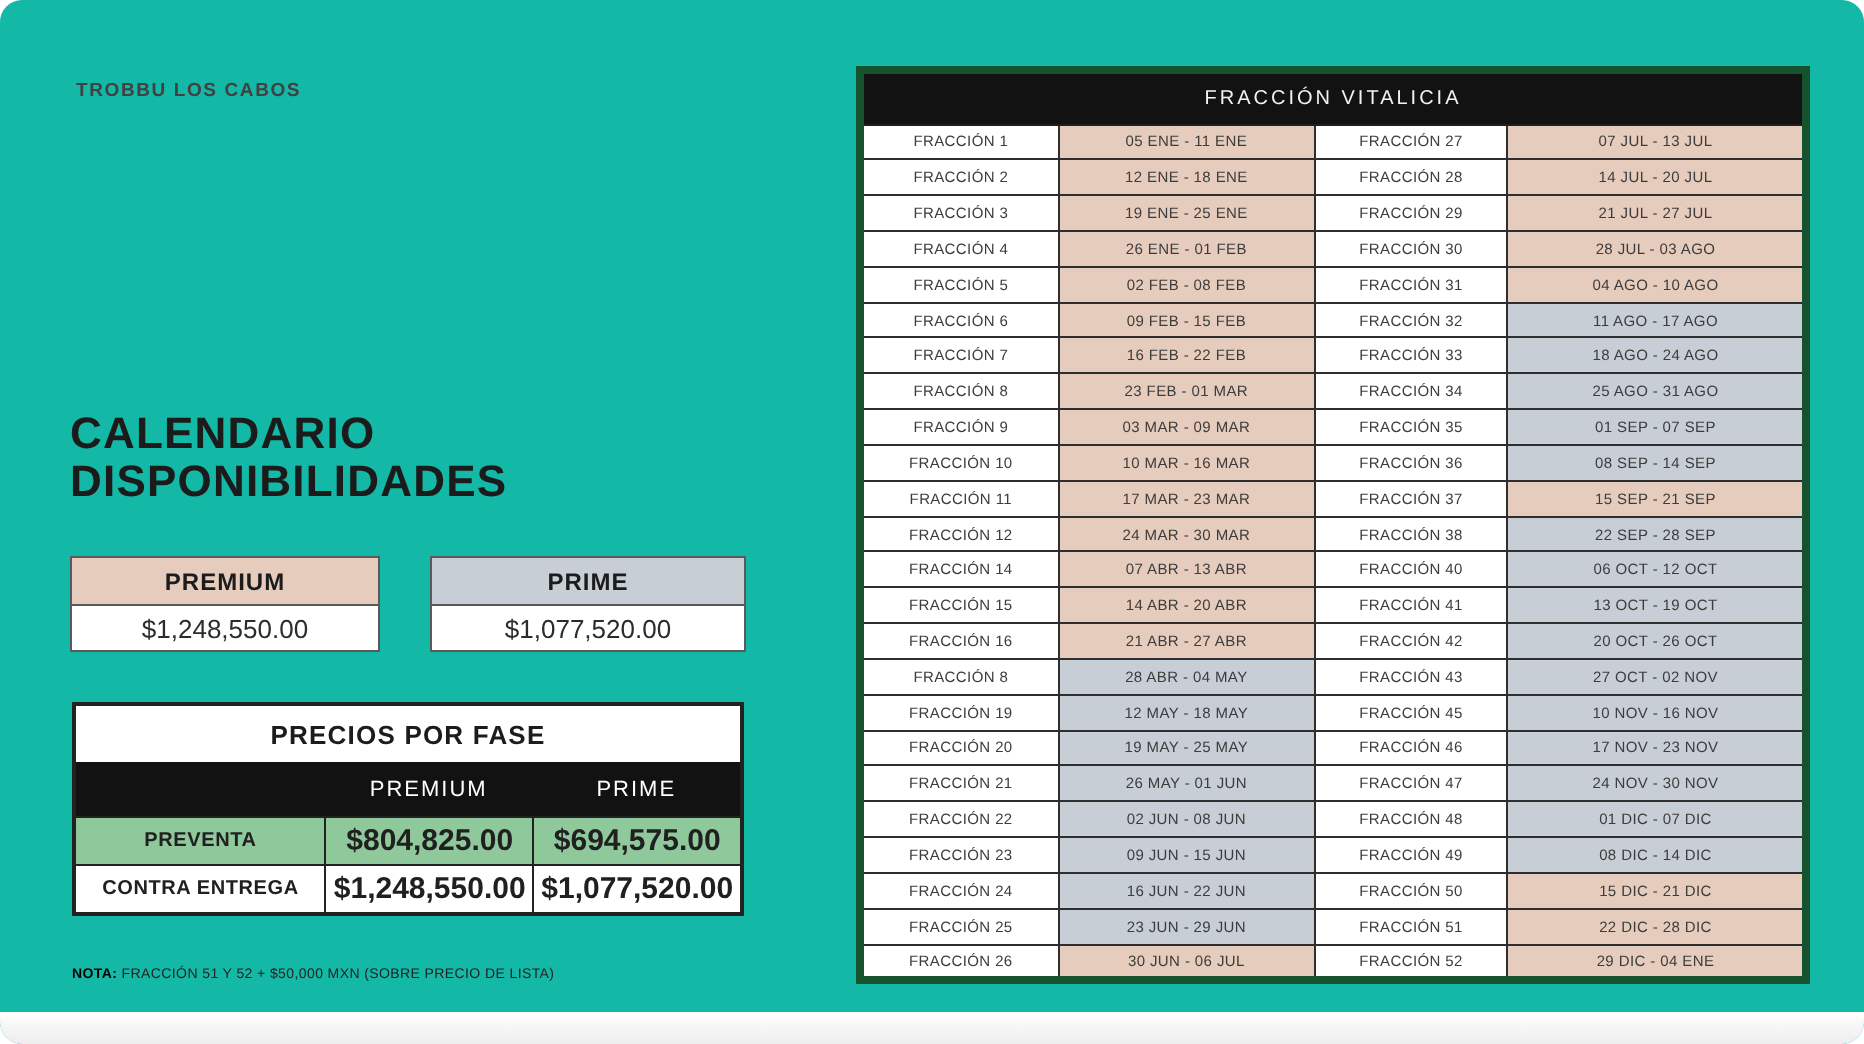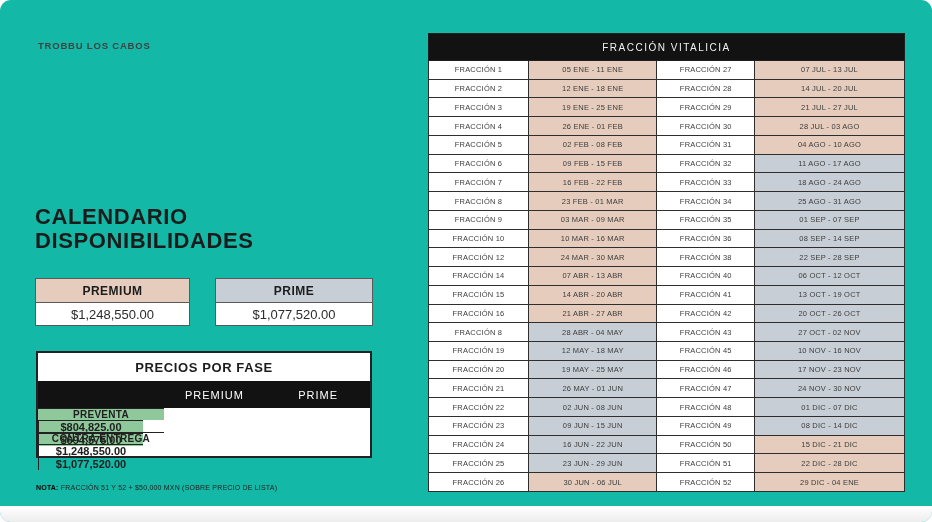--- a/index.html
+++ b/index.html
@@ -44,42 +44,42 @@
     font-size:13px; font-weight:800; letter-spacing:.6px; color:#1c1c1c;
     background:#ffffff;
   }
   .phase-header-row {
     display:flex; height:27px; background:var(--header_black); color:#ffffff;
   }
   .phase-header-row .ph-cell {
     display:flex; align-items:center; justify-content:center;
     font-size:11px; font-weight:500; letter-spacing:1px;
   }
-  .phase-row { display:flex; height:24px;flex-direction:column; }
+  .phase-row { display:flex; height:24px; }
   .phase-row > div {
     display:flex; align-items:center; justify-content:center;
-    border-top:1px solid #222222; font-size:11px; font-weight:600; color:#202020;
+    border-top:1px solid #222222; font-size:15px; font-weight:600; color:#202020;
   }
   .phase-row > div + div { border-left:1px solid #222222; }
   .c1 { width:126px; }
   .c2 { width:105px; }
   .c3 { width:105px; }
   .phase-row.preventa > div { background:var(--green); }
   .phase-row .row-label { font-size:10px; letter-spacing:.3px; }
   
   .note {
     position:absolute; left:36px; top:484px;
     font-size:7px; letter-spacing:.2px; color:#222222;
   }
   .note b { font-weight:800; color:#000000; }
   
   .fraction-table {
     position:absolute; left:428px; top:33px; width:477px; height:459px;
     border-collapse:collapse; table-layout:fixed; background:#ffffff;
-    border:1px solid #14532d;
+    border:4px solid #14532d;
   }
   .fraction-table th {
     background:var(--header_black); color:#f2f2f2; height:27px;
     font-size:10px; font-weight:500; letter-spacing:1.5px;
     border:1px solid #1f1f1f;
   }
   .fraction-table td {
     border:1px solid #2e2e2e; text-align:center; vertical-align:middle;
     font-size:7.5px; letter-spacing:.2px; color:#3c3c3c; font-weight:500;
     height:15px; overflow:hidden; white-space:nowrap;
@@ -199,20 +199,26 @@
           <td>FRACCIÓN 35</td>
           <td class="blue">01 SEP - 07 SEP</td>
         </tr>
         <tr>
           <td>FRACCIÓN 10</td>
           <td class="tan">10 MAR - 16 MAR</td>
           <td>FRACCIÓN 36</td>
           <td class="blue">08 SEP - 14 SEP</td>
         </tr>
         <tr>
+          <td>FRACCIÓN 11</td>
+          <td class="tan">17 MAR - 23 MAR</td>
+          <td>FRACCIÓN 37</td>
+          <td class="tan">15 SEP - 21 SEP</td>
+        </tr>
+        <tr>
           <td>FRACCIÓN 12</td>
           <td class="tan">24 MAR - 30 MAR</td>
           <td>FRACCIÓN 38</td>
           <td class="blue">22 SEP - 28 SEP</td>
         </tr>
         <tr>
           <td>FRACCIÓN 14</td>
           <td class="tan">07 ABR - 13 ABR</td>
           <td>FRACCIÓN 40</td>
           <td class="blue">06 OCT - 12 OCT</td>

